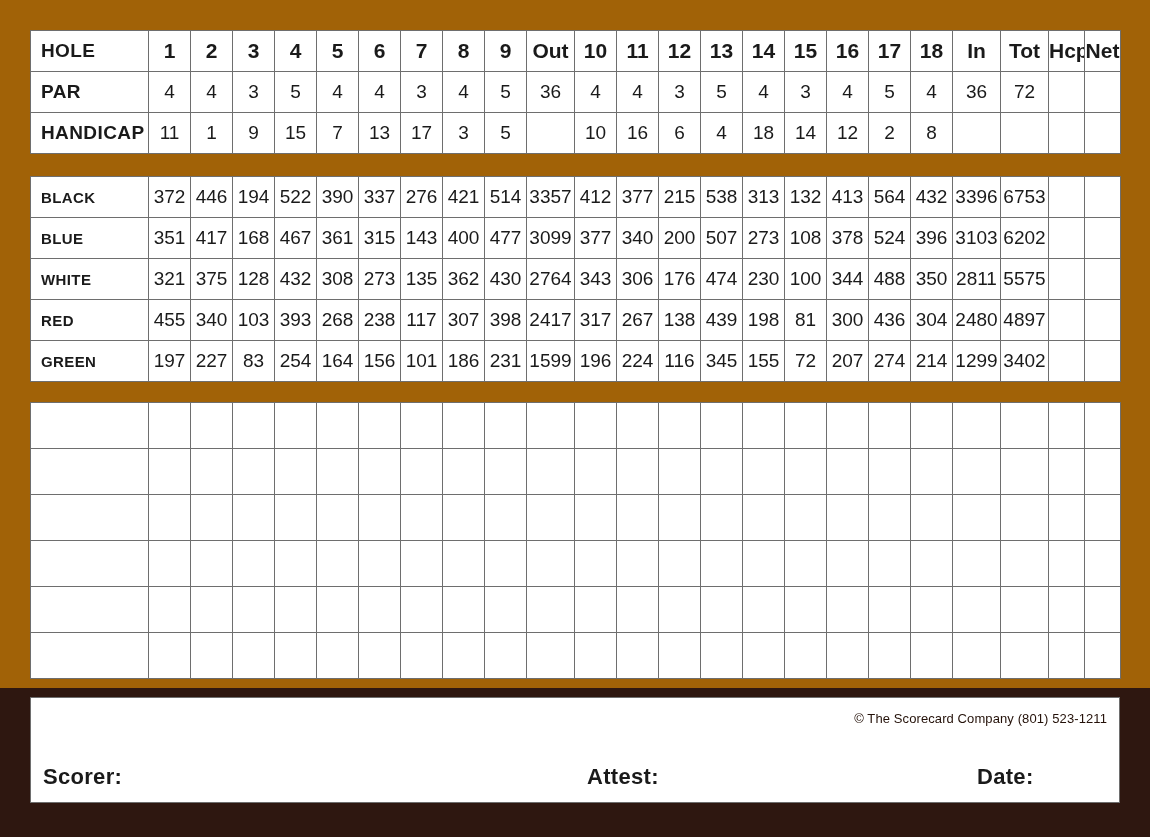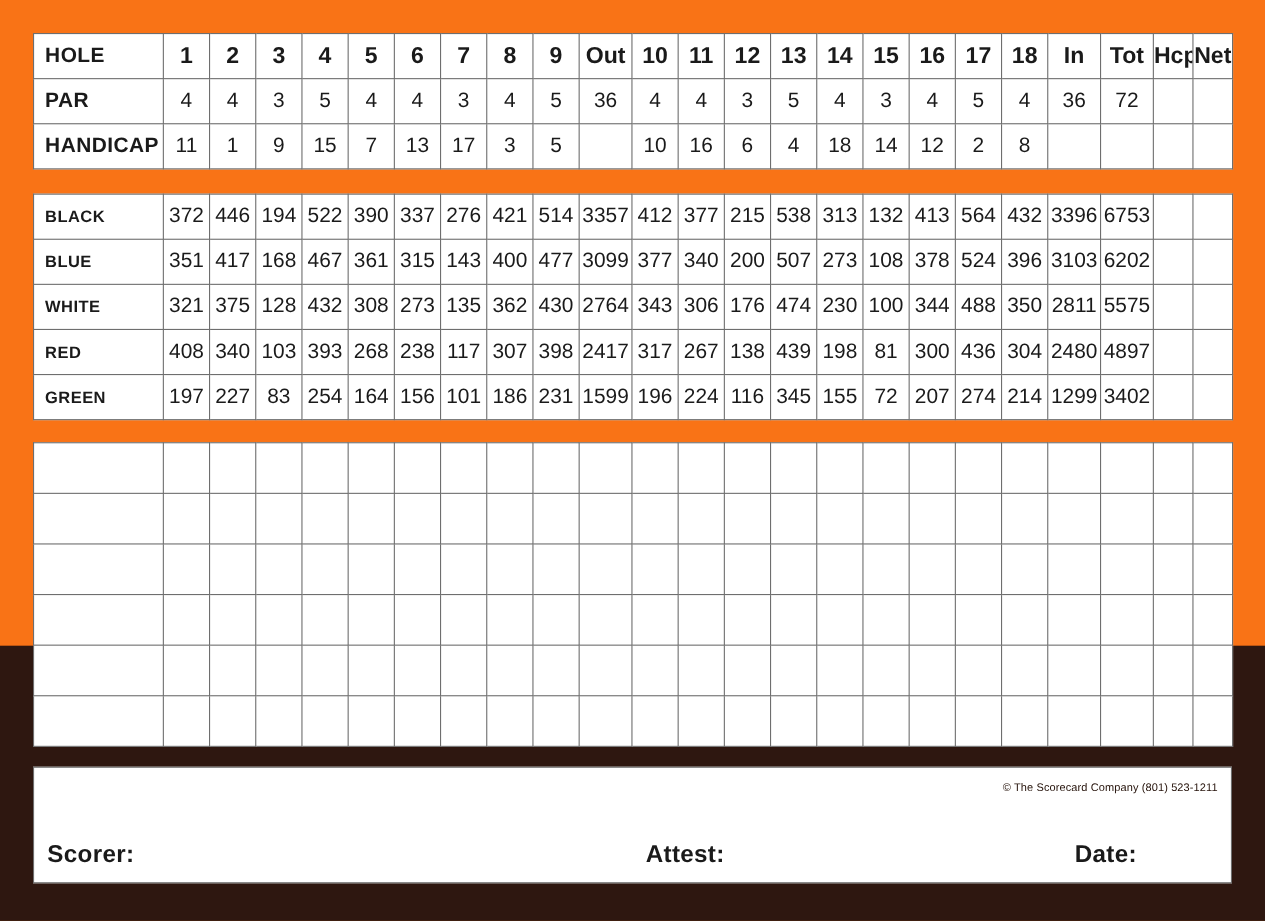--- a/index.html
+++ b/index.html
@@ -11,22 +11,22 @@
   body {
     width: 1150px;
     height: 837px;
     font-family: "Liberation Sans", sans-serif;
     overflow: hidden;
   }
 
   #card {
     position: relative;
     width: 1150px;
-    height: 587px;
-    background: #f97316;
+    height: 688px;
+    background: #a16207;
     box-sizing: border-box;
     padding: 30px;
   }
 
   table.grid {
     border-collapse: collapse;
     width: 1090px;
     table-layout: fixed;
     background: #ffffff;
   }
@@ -93,21 +93,21 @@
     height: 106px;
     background: #ffffff;
     border: 1px solid #6e6e6e;
     box-sizing: border-box;
     position: relative;
   }
   #copyright {
     position: absolute;
     top: 13px;
     right: 12px;
-    font-size: 10px;
+    font-size: 13px;
     color: #231008;
     letter-spacing: 0.1px;
   }
   .sig-label {
     position: absolute;
     bottom: 12px;
     font-size: 22px;
     font-weight: bold;
     color: #1a1a1a;
     letter-spacing: 0.3px;
@@ -333,21 +333,21 @@
           <td class="val">344</td>
           <td class="val">488</td>
           <td class="val">350</td>
           <td class="val">2811</td>
           <td class="val">5575</td>
           <td class="val"></td>
           <td class="val"></td>
         </tr>
         <tr>
           <td class="rowlabel">RED</td>
-          <td class="val">408</td>
+          <td class="val">455</td>
           <td class="val">340</td>
           <td class="val">103</td>
           <td class="val">393</td>
           <td class="val">268</td>
           <td class="val">238</td>
           <td class="val">117</td>
           <td class="val">307</td>
           <td class="val">398</td>
           <td class="val">2417</td>
           <td class="val">317</td>

